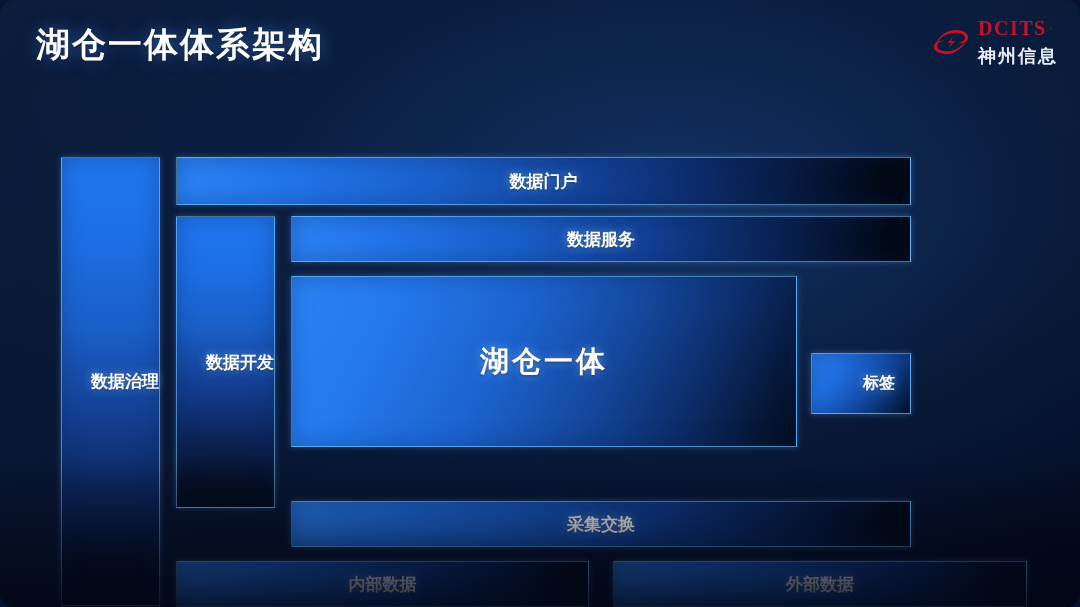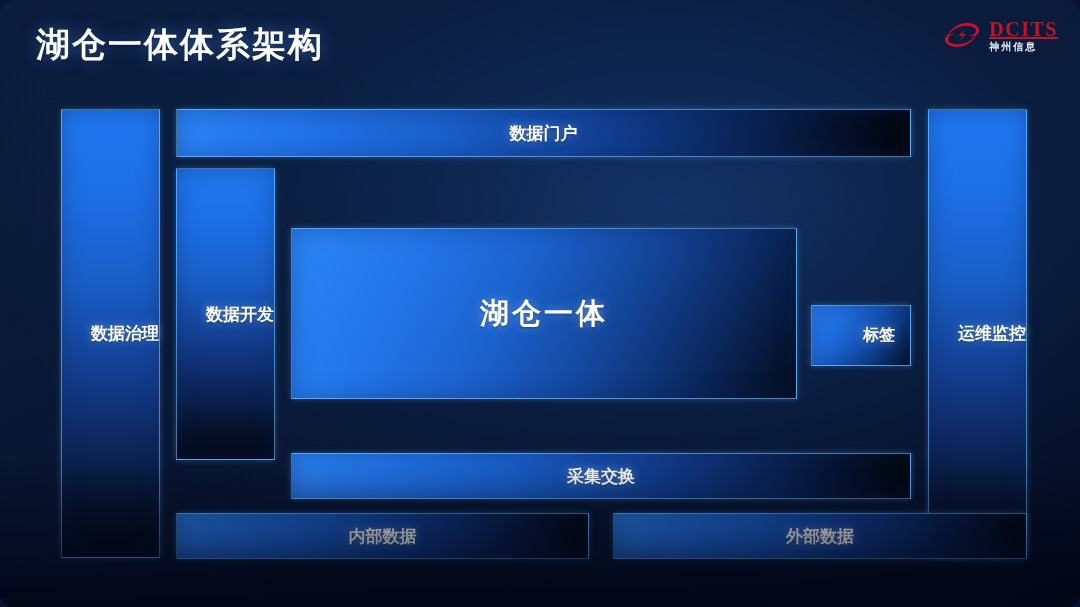--- a/index.html
+++ b/index.html
@@ -60,43 +60,43 @@
     z-index: 5;
   }
   .logo-mark { width: 40px; height: 34px; display: block; }
   .logo-text { display: flex; flex-direction: column; line-height: 1; }
   .logo-en {
     font-size: 20px;
     font-weight: 700;
     color: #c9112a;
     letter-spacing: 1.5px;
     font-family: "Liberation Serif", "DejaVu Serif", serif;
-    text-decoration: underline;
   }
   .logo-cn {
-    font-size: 10px;
+    font-size: 18px;
     font-weight: 700;
     color: #e8eef8;
     letter-spacing: 2px;
-    margin-top: 3px;
+    margin-top: 9px;
   }
 
   
   .box {
     position: absolute;
     display: flex;
     align-items: center;
     justify-content: center;
     border: 1px solid rgba(125,205,255,0.55);
     box-shadow:
       0 0 6px rgba(90,175,255,0.35),
       inset 0 0 22px rgba(10,35,85,0.35);
     color: #ffffff;
     font-weight: 700;
     text-shadow: 0 0 10px rgba(150,200,255,0.6), 0 1px 3px rgba(0,0,0,0.55);
+    margin-top: 48px;
   }
 
   
   .grad-v {
     background: linear-gradient(to bottom,
       #2077f0 0%, #1d6fe6 18%, #1a5fc8 38%,
       #143f92 58%, #0c2559 76%, #061129 90%, #020814 100%);
     justify-content: flex-end;
   }
 
@@ -155,32 +155,32 @@
     <div class="logo-text">
       <span class="logo-en">DCITS</span>
       <span class="logo-cn">神州信息</span>
     </div>
   </div>
 
   <div class="box grad-v box-governance">
     <span class="vlabel">数据治理</span>
   </div>
 
-  <div class="box grad-v box-ops">
-    <span class="vlabel">运维监控</span>
-  </div>
 
   <div class="box grad-h box-portal">
     <span>数据门户</span>
   </div>
 
   <div class="box grad-v box-dev">
     <span class="vlabel">数据开发</span>
   </div>
 
+  <div class="box grad-h box-service">
+    <span>数据服务</span>
+  </div>
 
   <div class="box grad-d box-lakehouse">
     <span>湖仓一体</span>
   </div>
 
   <div class="box grad-s box-tag">
     <span>标签</span>
   </div>
 
   <div class="box grad-h box-collect">

